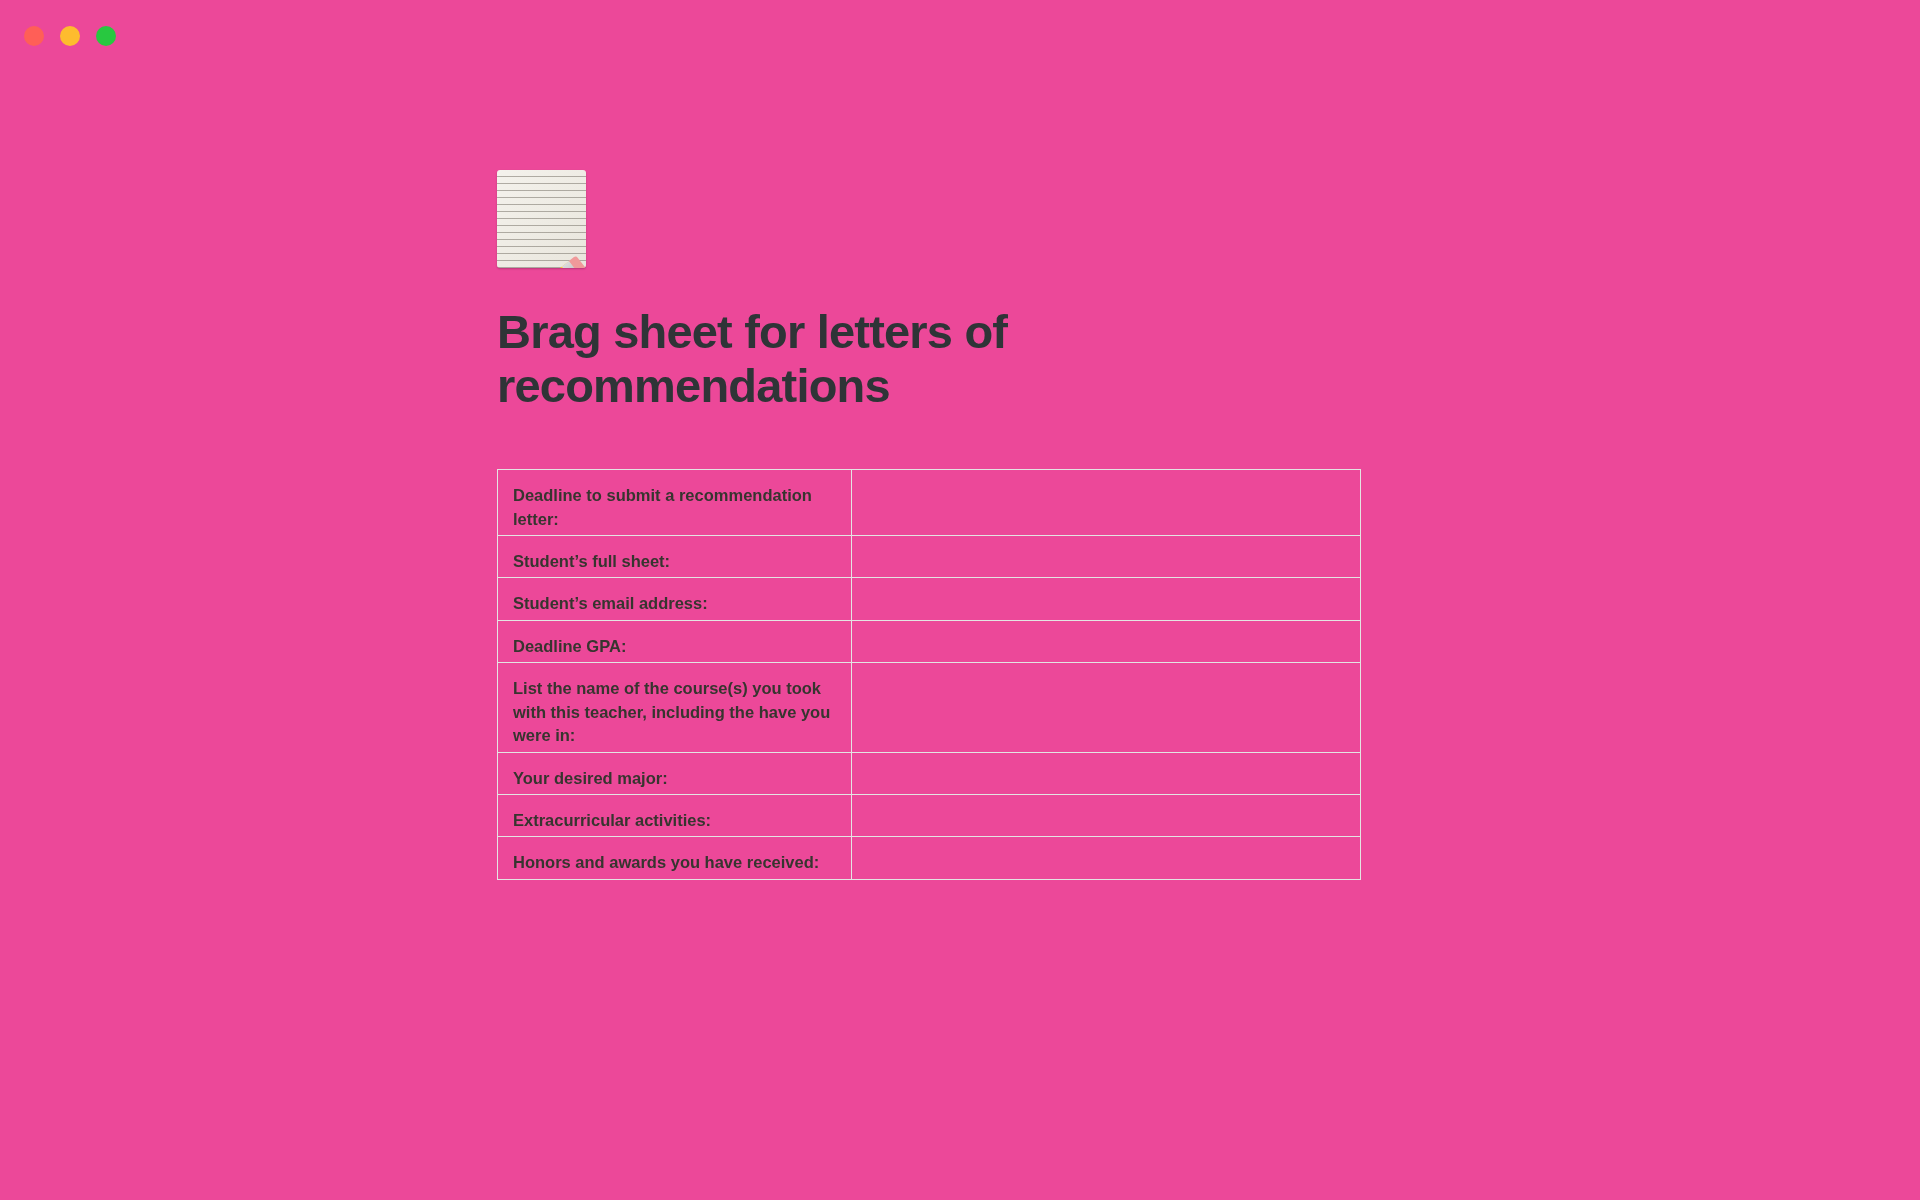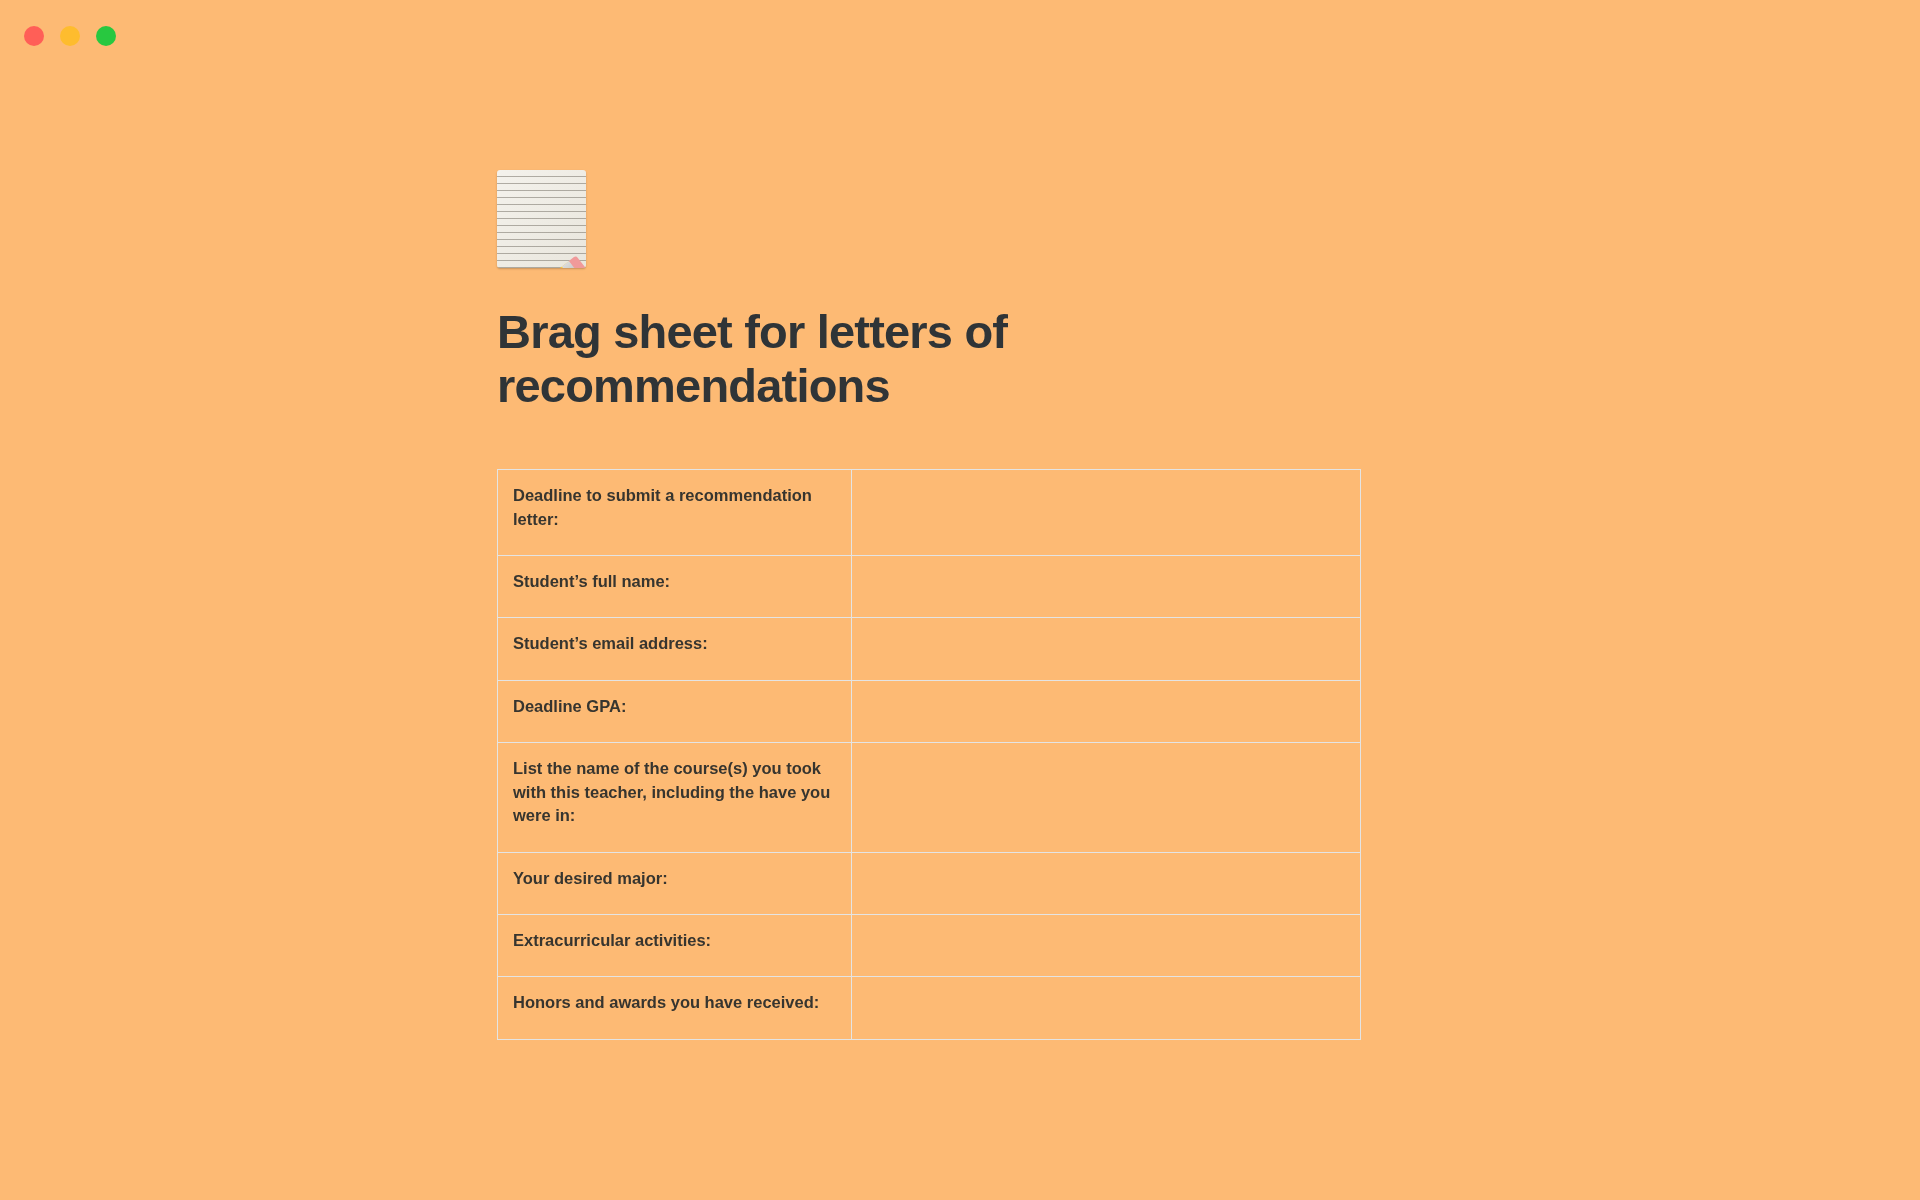--- a/index.html
+++ b/index.html
@@ -9,21 +9,21 @@
     height: 1200px;
     background: #ffffff;
     font-family: "Liberation Sans", sans-serif;
     overflow: hidden;
   }
 
   .window {
     position: relative;
     width: 1920px;
     height: 1200px;
-    background: #fdba74;
+    background: #ec4899;
   }
 
   
   .titlebar {
     position: absolute;
     top: 0;
     left: 0;
     width: 1920px;
     height: 74px;
   }
@@ -120,21 +120,21 @@
 
   .form-table {
     margin-top: 57px;
     width: 801px;
     border-collapse: collapse;
     table-layout: fixed;
   }
   .form-table td {
     border: 1px solid #e4e4e3;
     vertical-align: top;
-    padding: 14px 15px 24px 15px;
+    padding: 14px 15px 4px 15px;
   }
   .form-table td.label {
     width: 323px;
     font-size: 16.5px;
     line-height: 1.42;
     font-weight: bold;
     color: #37352f;
   }
   .form-table td.value {
     width: 478px;
@@ -169,21 +169,21 @@
 
     <h1 class="page-title">Brag sheet for letters of recommendations</h1>
 
     <table class="form-table">
       <tbody>
         <tr>
           <td class="label">Deadline to submit a recommendation letter:</td>
           <td class="value"></td>
         </tr>
         <tr>
-          <td class="label">Student’s full name:</td>
+          <td class="label">Student’s full sheet:</td>
           <td class="value"></td>
         </tr>
         <tr>
           <td class="label">Student’s email address:</td>
           <td class="value"></td>
         </tr>
         <tr>
           <td class="label">Deadline GPA:</td>
           <td class="value"></td>
         </tr>

